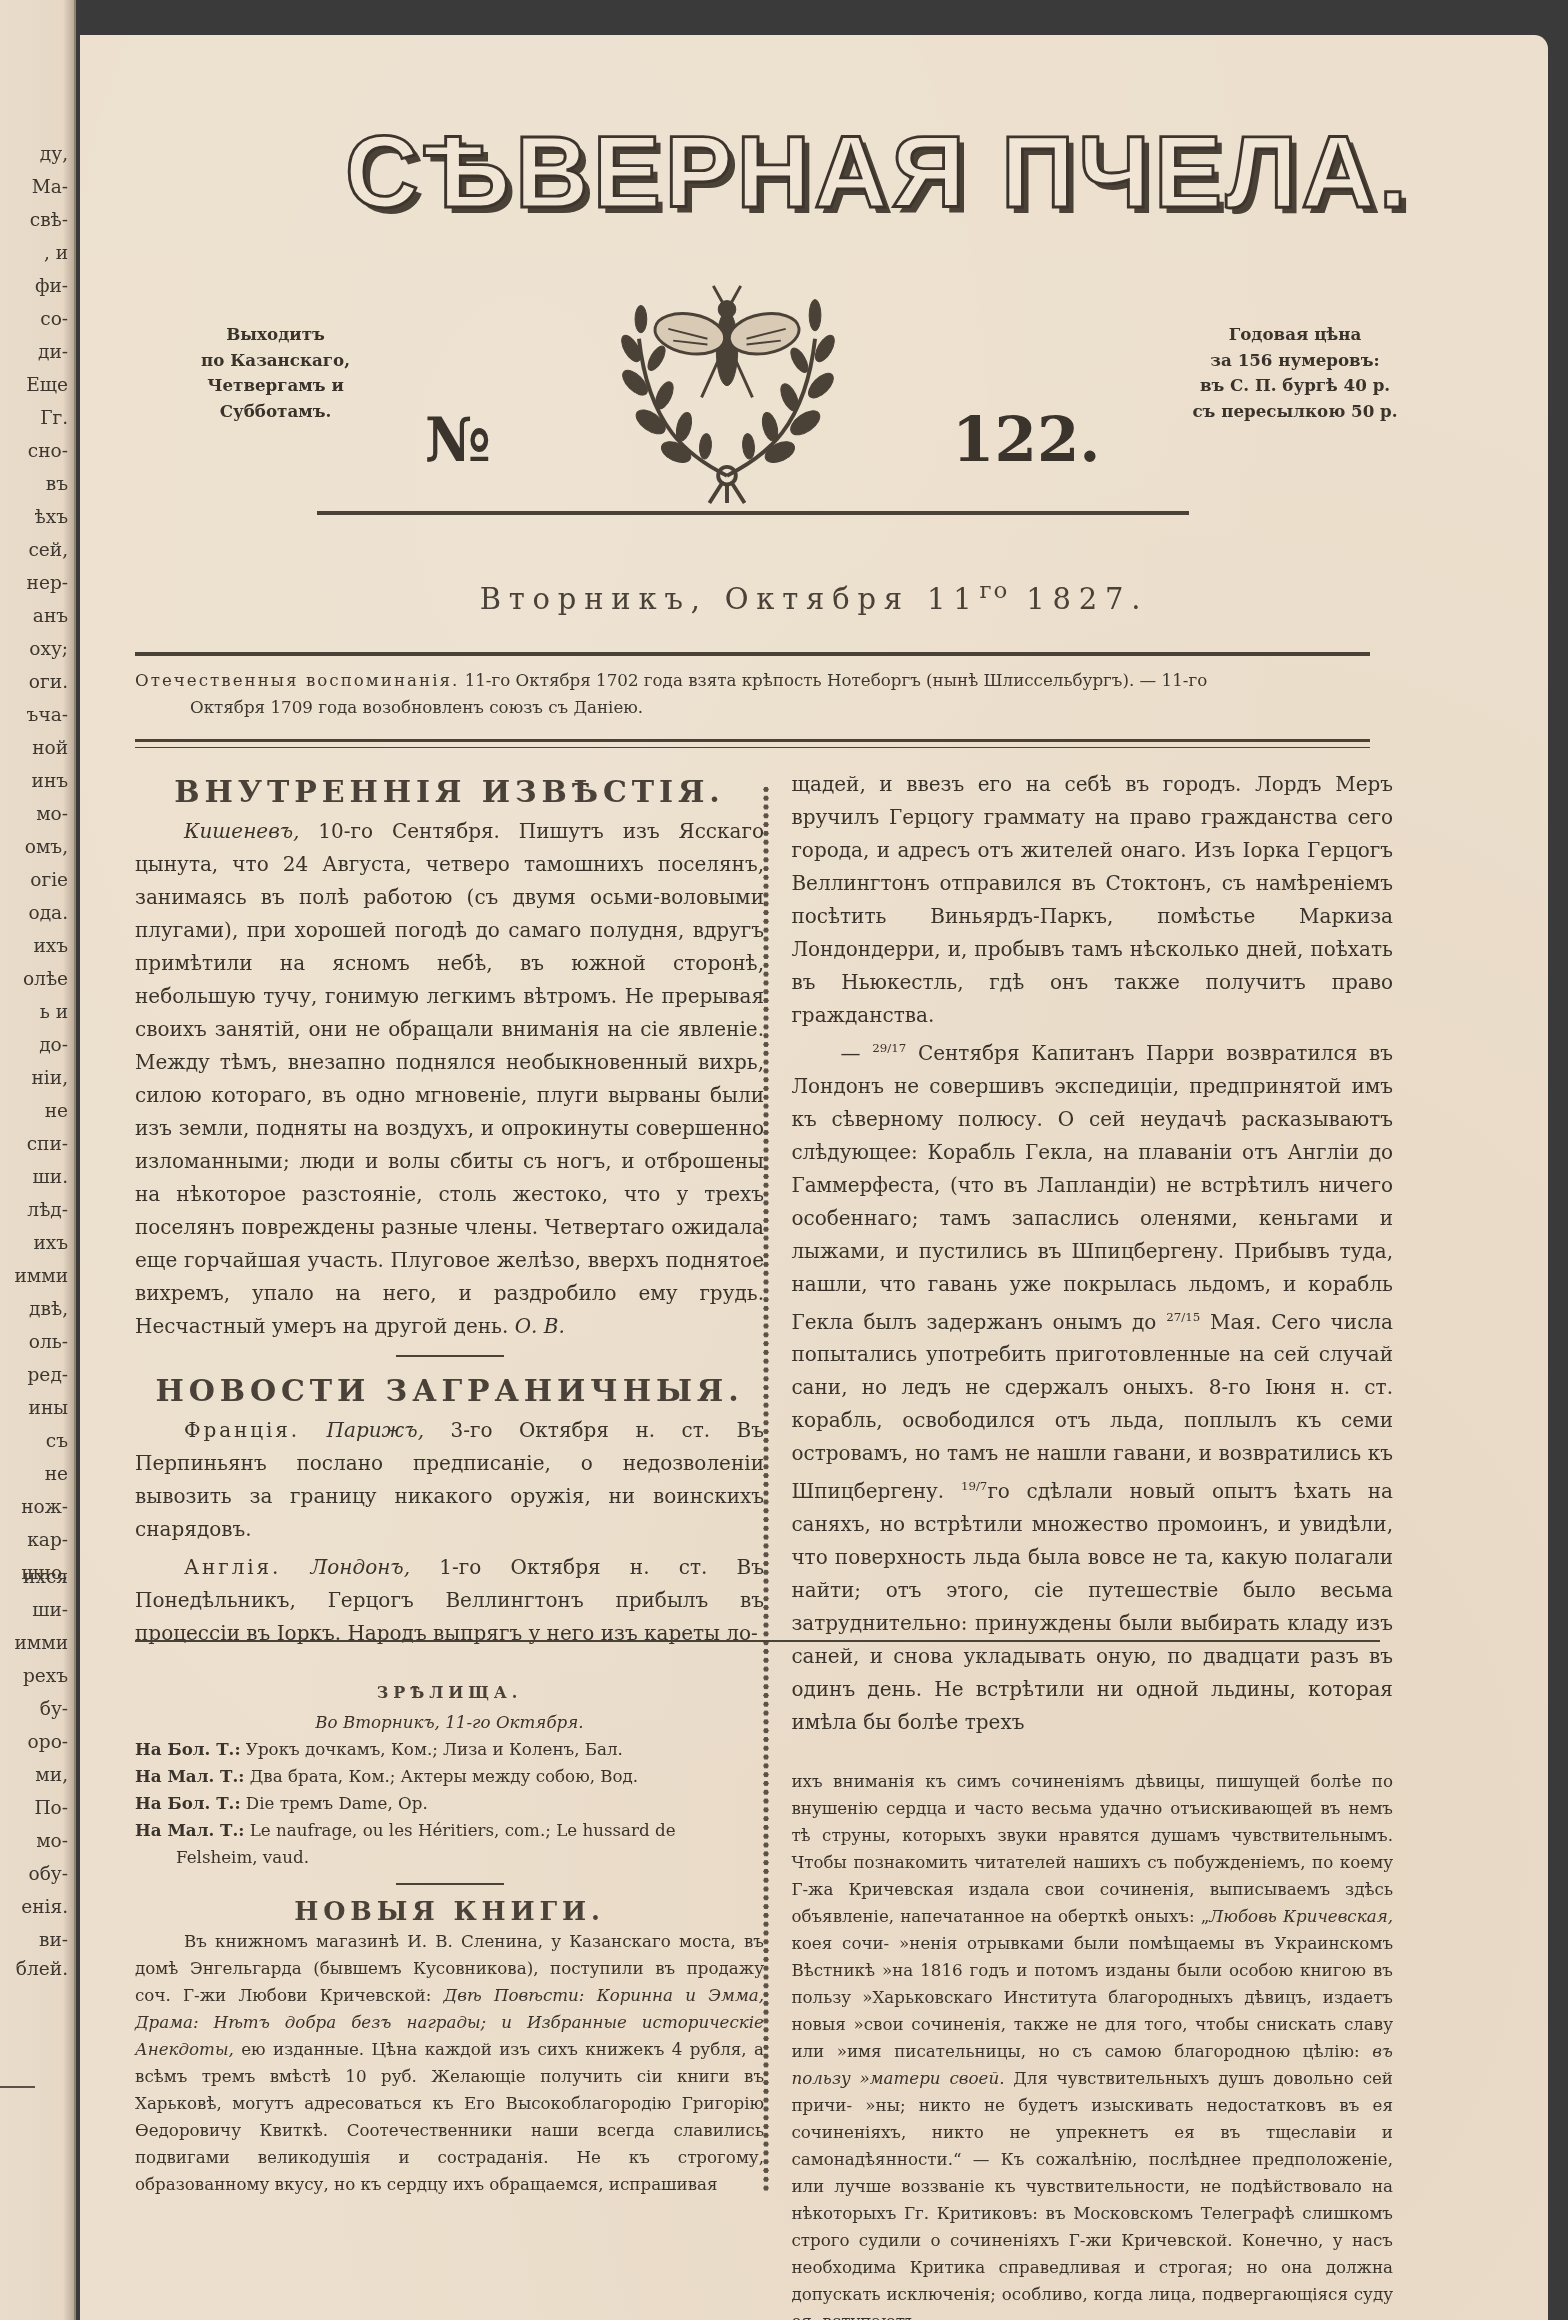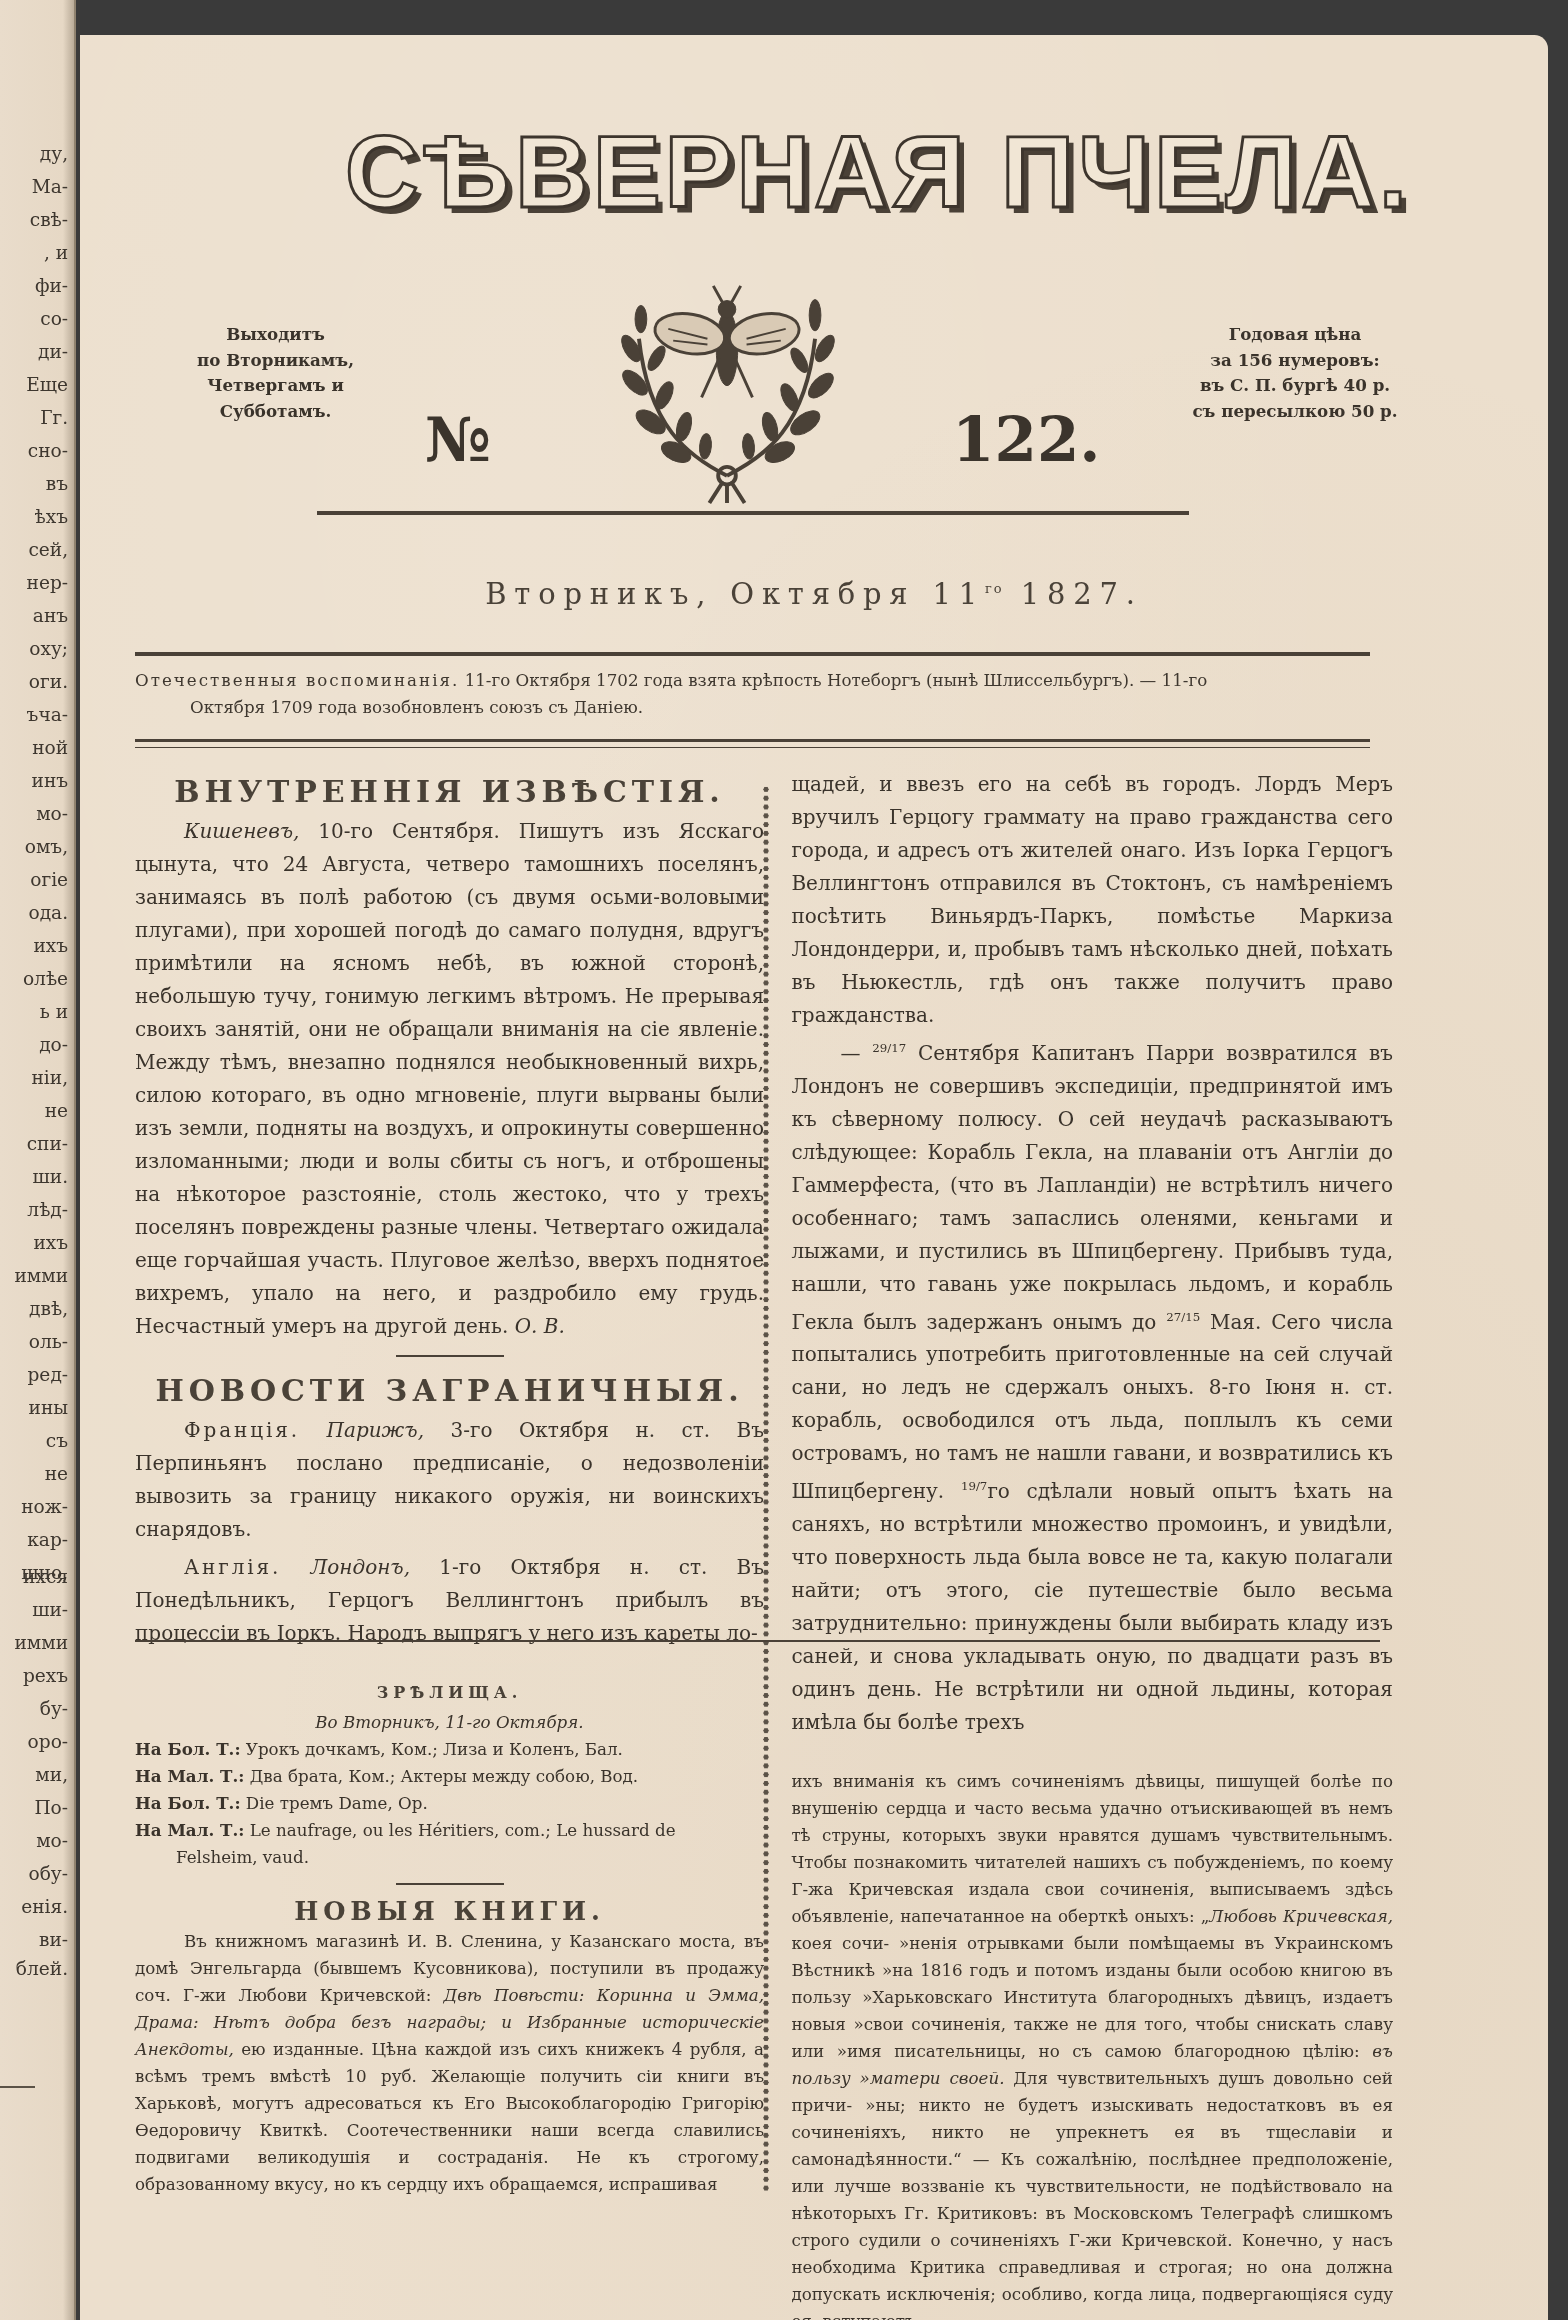--- a/index.html
+++ b/index.html
@@ -37,21 +37,21 @@
   .side-right { left: 1078px; top: 287px; width: 274px; }
 
   .emblem { position: absolute; left: 500px; top: 245px; width: 294px; height: 225px; }
   .num-sign { position: absolute; left: 345px; top: 369px; font-size: 61px; font-weight: bold; color: #3b342c; }
   .num-value { position: absolute; left: 872px; top: 369px; font-size: 61px; font-weight: bold; color: #3b342c; }
 
   .rule-thick { position: absolute; height: 3.9px; background: #4a4137; }
 
   .date-line { position: absolute; left: 0; width: 100%; top: 542px; text-align: center;
     font-size: 29px; letter-spacing: 7.8px; color: #4a4238; }
-  .date-line sup { font-size: 13px; letter-spacing: 2px; }
+  .date-line sup { font-size: 23px; letter-spacing: 2px; }
 
   .memories { position: absolute; left: 55px; top: 632px; width: 1235px; font-size: 16.7px; line-height: 27.4px; color: #3e372f; }
   .memories .lead { letter-spacing: 2px; }
   .memories .cont { display: block; padding-left: 55px; }
 
   .double-rule { position: absolute; left: 55px; top: 704px; width: 1235px; height: 8.8px;
     border-top: 3.9px solid #4a4137; border-bottom: 1.5px solid #4a4137; }
 
   
   .col { position: absolute; font-size: 20px; line-height: 33px; color: #3a332b; text-align: justify; }
@@ -142,21 +142,21 @@
     </div>
   <div class="frag" style="top:1952px;">блей.</div>
 </div>
 
 <div class="sheet">
 
   <div class="masthead-title">СѢВЕРНАЯ ПЧЕЛА.</div>
 
   <div class="side-note side-left">
     <div>Выходитъ</div>
-    <div>по Вторникамъ,</div>
+    <div>по Казанскаго,</div>
     <div>Четвергамъ и</div>
     <div>Субботамъ.</div>
   </div>
 
   <div class="side-note side-right">
     <div>Годовая цѣна</div>
     <div>за 156 нумеровъ:</div>
     <div>въ С. П. бургѣ 40 р.</div>
     <div>съ пересылкою 50 р.</div>
   </div>

